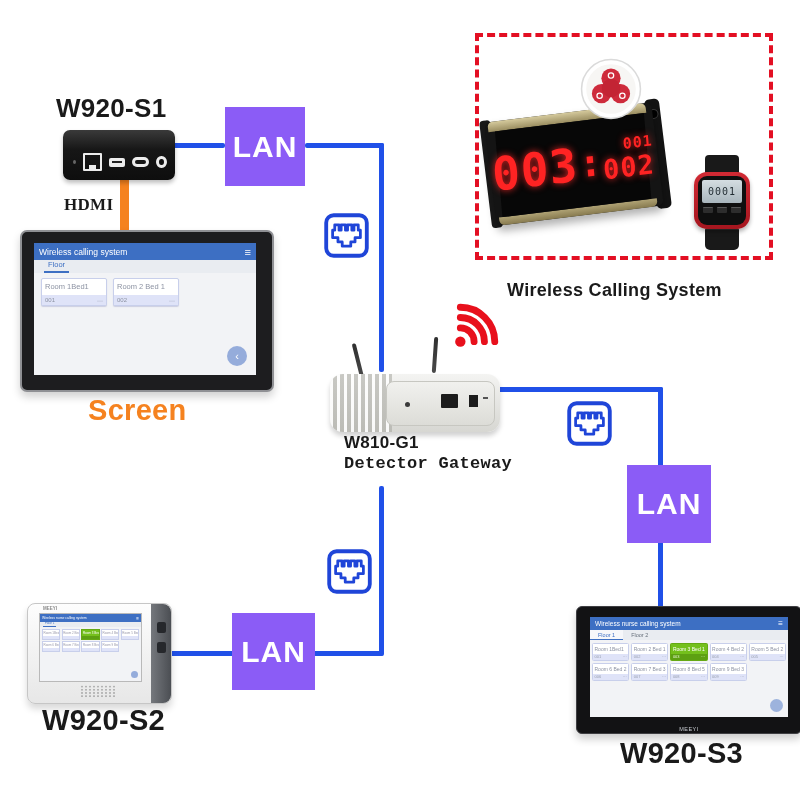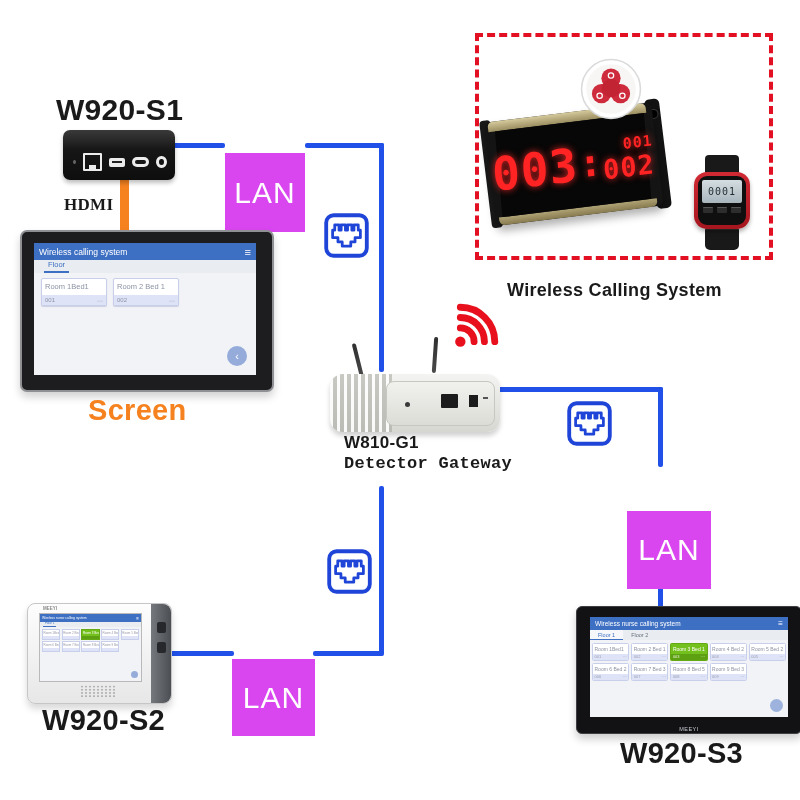--- a/index.html
+++ b/index.html
@@ -1,25 +1,25 @@
 <!DOCTYPE html>
 <html><head>
 <meta charset="utf-8">
 <style>
   html,body{margin:0;padding:0;background:#fff;}
   #canvas{position:relative;width:800px;height:800px;background:#ffffff;overflow:hidden;
           font-family:"Liberation Sans",sans-serif;color:#111;}
   .line{position:absolute;background:#2050e8;border-radius:2px;}
   .oline{position:absolute;background:#f5821f;}
   .cap{position:absolute;font-weight:bold;color:#1a1a1a;letter-spacing:.3px;white-space:nowrap;}
-  .t26{font-size:30px;} .t29{font-size:29px;} .t17{font-size:17px;} .t18{font-size:18px;}
+  .t26{font-size:26px;} .t29{font-size:29px;} .t17{font-size:17px;} .t18{font-size:18px;}
   .orange{color:#f5821f;}
   
-  .lan{position:absolute;background:#d946ef;color:#fff;font-weight:normal;font-size:30px;
-       display:flex;align-items:center;justify-content:center;letter-spacing:1px;margin-top:46px;}
+  .lan{position:absolute;background:#8b5cf6;color:#fff;font-weight:bold;font-size:30px;
+       display:flex;align-items:center;justify-content:center;letter-spacing:1px;}
   
   .eth{position:absolute;width:47px;height:47px;}
   
   .stb{position:absolute;width:112px;height:50px;background:linear-gradient(180deg,#3a3a3a,#161616 40%,#0e0e0e);
        border-radius:7px;box-shadow:0 3px 4px rgba(0,0,0,.25);}
   .stb-ports{position:absolute;left:10px;right:8px;bottom:9px;display:flex;align-items:center;gap:7px;}
   .stb-led{width:4px;height:4px;border-radius:50%;background:#666;}
   .stb-eth{width:19px;height:14px;border:2px solid #ececec;border-radius:1px;position:relative;}
   .stb-eth::after{content:"";position:absolute;left:4px;bottom:0;width:7px;height:4px;background:#ececec;}
   .stb-usb{width:21px;height:9px;background:#ececec;border-radius:2px;position:relative;}

